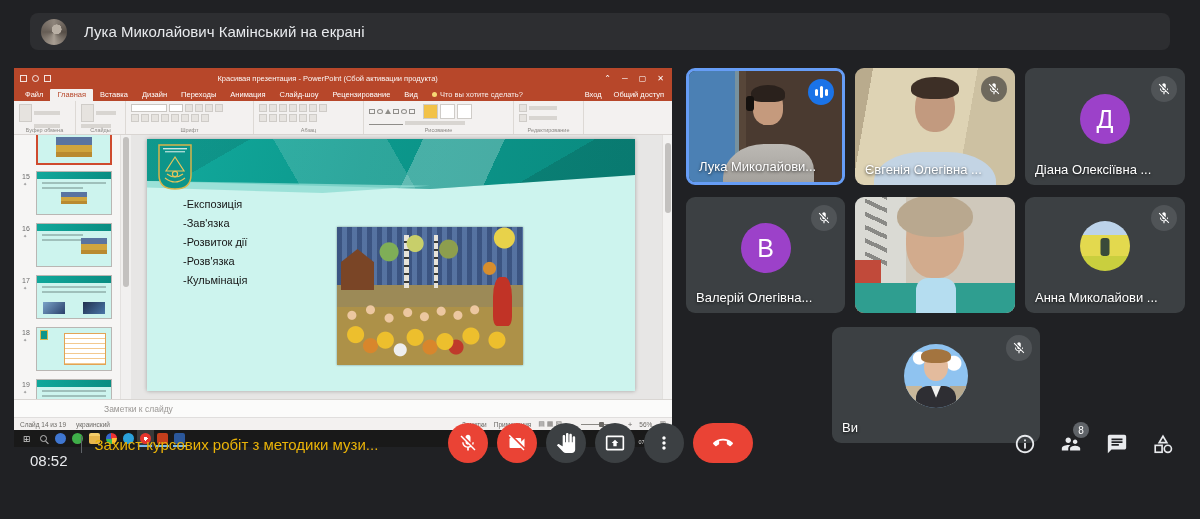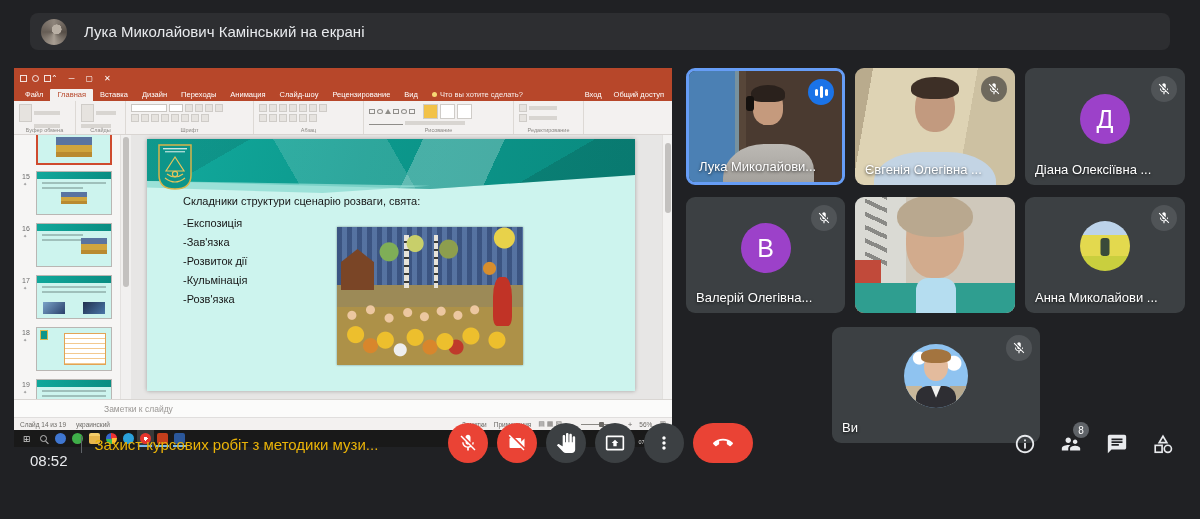--- a/index.html
+++ b/index.html
@@ -256,20 +256,21 @@
     <span class="banner-text">Лука Миколайович Камінський на екрані</span>
   </div>
 
   <div class="share-window">
     <div class="ppt-titlebar">
       <div class="qat">
           <span></span>
           <span class="rnd"></span>
           <span></span>
         </div>
+      <div class="ppt-title">Красивая презентация - PowerPoint (Сбой активации продукта)</div>
       <div class="winbtns">
           <span>⌃</span>
           <span>─</span>
           <span>▢</span>
           <span>✕</span>
         </div>
     </div>
     <div class="ppt-tabs">
       <span class="ppt-tab">Файл</span>
       <span class="ppt-tab active">Главная</span>
@@ -441,26 +442,25 @@
               <rect x="8" y="8" width="20" height="1.4" fill="#e9f5f2" opacity=".7"></rect>
               <g stroke="#e6c55c" fill="none" stroke-width="1.2">
                 <path d="M18 14 L27 28 H9 Z"></path>
                 <circle cx="18" cy="31" r="2.6"></circle>
                 <path d="M8 35 q10 8 20 0"></path>
                 <path d="M10 31 q8 6 16 0"></path>
               </g>
             </svg>
           </div>
           <div class="slide-text">
-            <div class="h">Складники структури сценарію розваги, свята:</div>
             <div class="it">-Експозиція</div>
             <div class="it">-Зав'язка</div>
             <div class="it">-Розвиток дії</div>
+            <div class="it">-Розв'язка</div>
             <div class="it">-Кульмінація</div>
-            <div class="it">-Розв'язка</div>
           </div>
           <div class="slide-photo">
             <div class="photo-house"></div>
             <div class="photo-tree t1"></div>
             <div class="photo-tree t2"></div>
             <div class="photo-adult"></div>
           </div>
         </div>
         <div class="canvas-scroll">
             <i></i>

